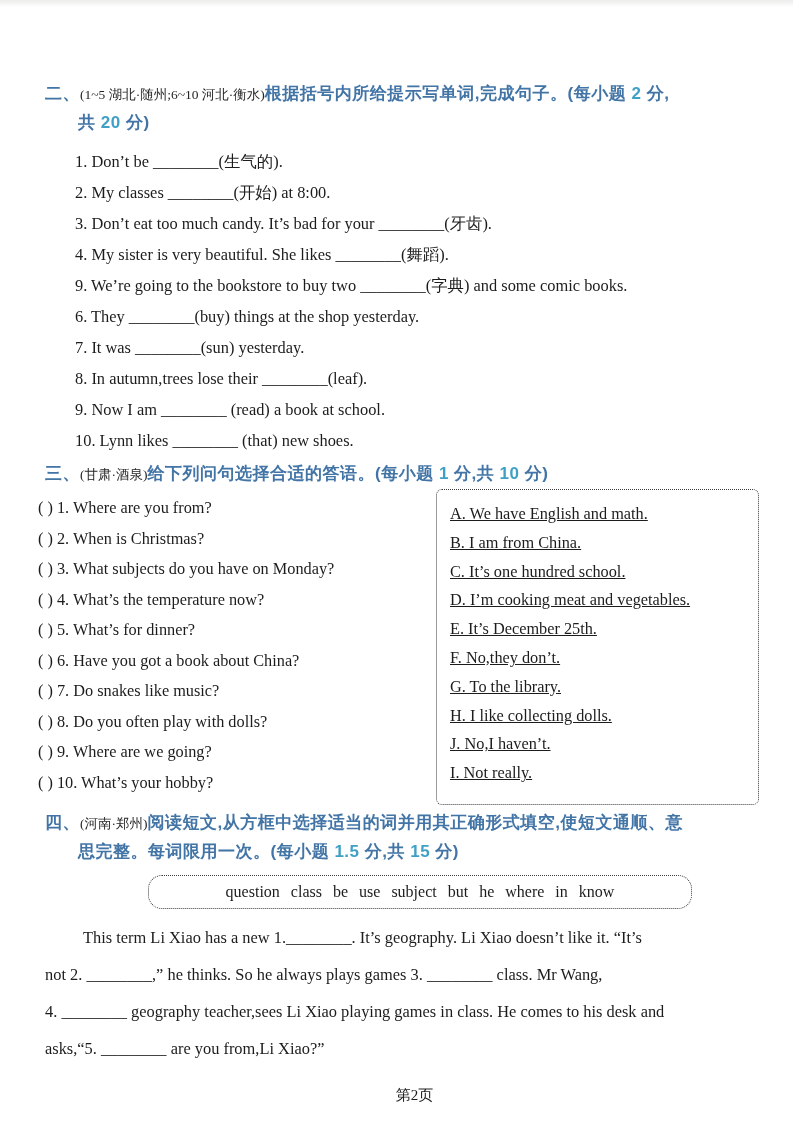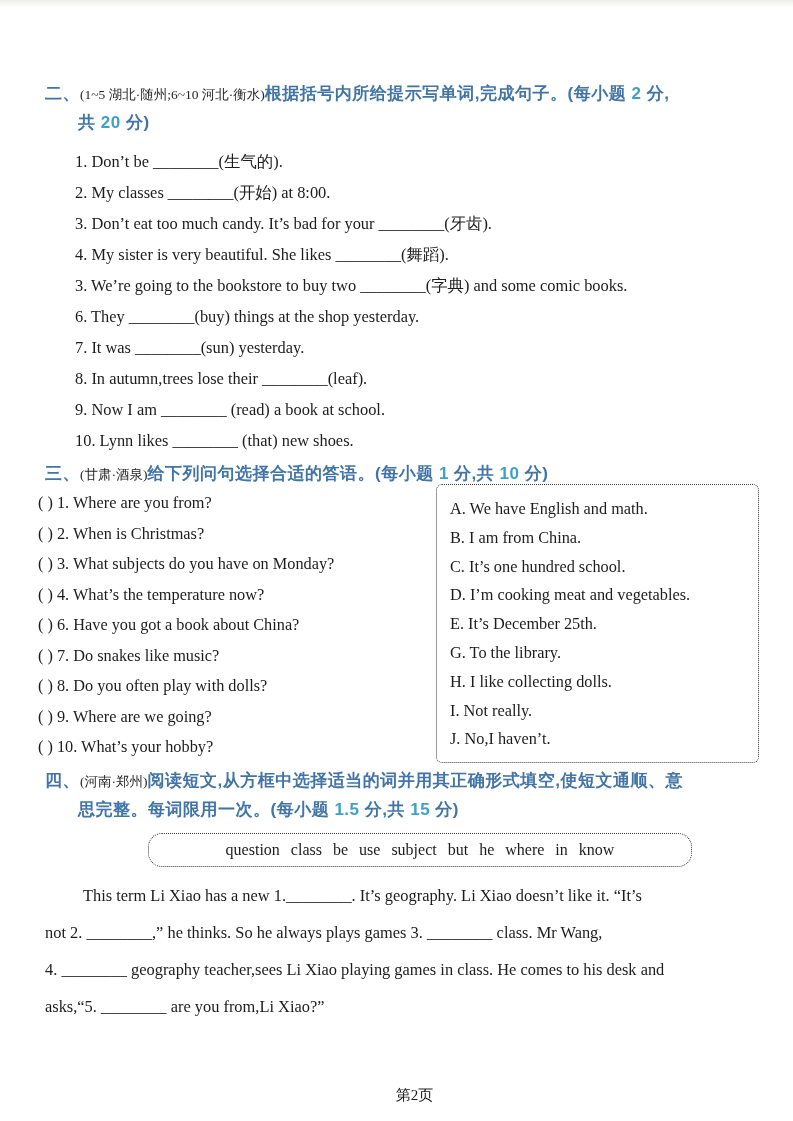--- a/index.html
+++ b/index.html
@@ -45,34 +45,35 @@
     letter-spacing:.5px;
     padding-left:33px;
   }
   
   .items{margin:9px 0 0 30px;}
   .item{
     font-size:16.4px;line-height:31px;
     white-space:nowrap;
   }
   
-  .s3row{display:flex;}
+  .s3row{display:flex;margin-top:5px;}
   .questions{flex:1 1 auto;margin-left:-7px;}
   .question{
     font-size:16.3px;line-height:30.5px;
     white-space:nowrap;
   }
   .answerbox{
     flex:0 0 auto;
     width:300px;
     border:1.6px dotted #3a3a3a;
     border-radius:6px;
-    padding:10px 8px 8px 13px;
+    padding:10px 8px 16px 13px;
     align-self:flex-start;
     margin-top:-4px;
+    text-decoration:underline;
   }
   .option{
     font-size:16.3px;line-height:28.8px;
     white-space:nowrap;
   }
   
   .sec4{margin-top:6px;}
   .wordbox{
     margin:9px 0 0 103px;
     width:544px;
@@ -108,55 +109,57 @@
       <span>二、</span><span class="hsource">(1~5 湖北·随州;6~10 河北·衡水)</span><span>根据括号内所给提示写单词,完成句子。</span><span>(每小题 </span><span class="hnumc">2</span><span> 分,</span>
     </div>
     <div class="heading-line2">
       <span>共 </span><span class="hnumc">20</span><span> 分)</span>
     </div>
     <div class="items">
       <div class="item">1. Don’t be ________(生气的).</div>
       <div class="item">2. My classes ________(开始) at 8:00.</div>
       <div class="item">3. Don’t eat too much candy. It’s bad for your ________(牙齿).</div>
       <div class="item">4. My sister is very beautiful. She likes ________(舞蹈).</div>
-      <div class="item">3. We’re going to the bookstore to buy two ________(字典) and some comic books.</div>
+      <div class="item">9. We’re going to the bookstore to buy two ________(字典) and some comic books.</div>
       <div class="item">6. They ________(buy) things at the shop yesterday.</div>
       <div class="item">7. It was ________(sun) yesterday.</div>
       <div class="item">8. In autumn,trees lose their ________(leaf).</div>
       <div class="item">9. Now I am ________ (read) a book at school.</div>
       <div class="item">10. Lynn likes ________ (that) new shoes.</div>
     </div>
   </section>
 
   <section class="sec">
     <div class="heading">
       <span>三、</span><span class="hsource">(甘肃·酒泉)</span><span>给下列问句选择合适的答语。</span><span>(每小题 </span><span class="hnumc">1</span><span> 分,共 </span><span class="hnumc">10</span><span> 分)</span>
     </div>
     <div class="s3row">
       <div class="questions">
         <div class="question">(   ) 1. Where are you from?</div>
         <div class="question">(   ) 2. When is Christmas?</div>
         <div class="question">(   ) 3. What subjects do you have on Monday?</div>
         <div class="question">(   ) 4. What’s the temperature now?</div>
+        <div class="question">(   ) 5. What’s for dinner?</div>
         <div class="question">(   ) 6. Have you got a book about China?</div>
         <div class="question">(   ) 7. Do snakes like music?</div>
         <div class="question">(   ) 8. Do you often play with dolls?</div>
         <div class="question">(   ) 9. Where are we going?</div>
         <div class="question">(   ) 10. What’s your hobby?</div>
       </div>
       <div class="answerbox">
         <div class="option">A. We have English and math.</div>
         <div class="option">B. I am from China.</div>
         <div class="option">C. It’s one hundred school.</div>
         <div class="option">D. I’m cooking meat and vegetables.</div>
         <div class="option">E. It’s December 25th.</div>
+        <div class="option">F. No,they don’t.</div>
         <div class="option">G. To the library.</div>
         <div class="option">H. I like collecting dolls.</div>
+        <div class="option">J. No,I haven’t.</div>
         <div class="option">I. Not really.</div>
-        <div class="option">J. No,I haven’t.</div>
       </div>
     </div>
   </section>
 
   <section class="sec sec4">
     <div class="heading">
       <span>四、</span><span class="hsource">(河南·郑州)</span><span>阅读短文,从方框中选择适当的词并用其正确形式填空,使短文通顺、意</span>
     </div>
     <div class="heading-line2">
       <span>思完整。每词限用一次。</span><span>(每小题 </span><span class="hnumc">1.5</span><span> 分,共 </span><span class="hnumc">15</span><span> 分)</span>

